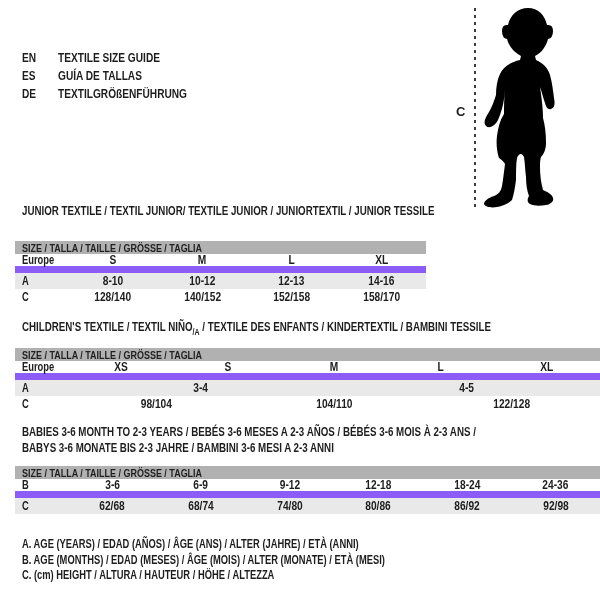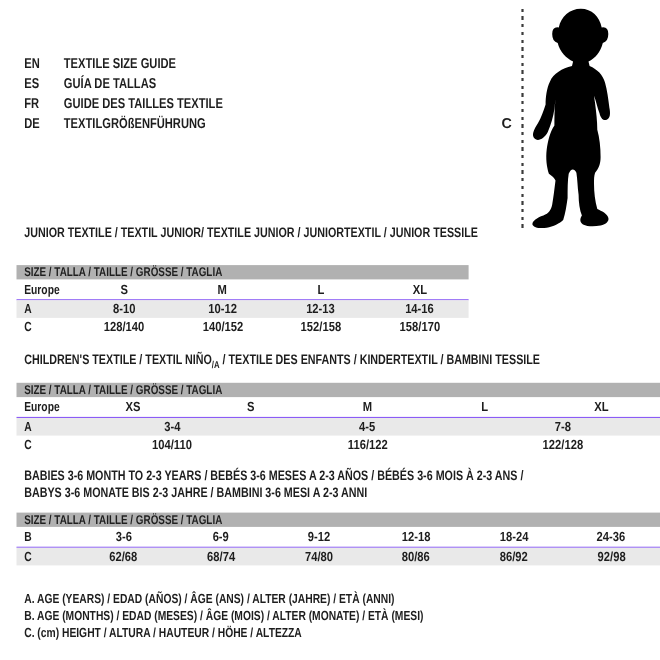--- a/index.html
+++ b/index.html
@@ -34,21 +34,21 @@
   
   .stable { position:absolute; left:15px; }
   .tbl-junior   { top:241px; width:411px; }
   .tbl-children { top:348px; width:585px; }
   .tbl-babies   { top:466px; width:585px; }
   .size-bar {
     height:13px; background:#b1b1b1; display:flex; align-items:center;
     padding-left:7px; box-sizing:border-box; font-size:11.5px; font-weight:700; color:#1f1f1f;text-align:right;
   }
   .trow { display:flex; align-items:center; height:16px; font-size:12px; font-weight:700; box-sizing:border-box; }
-  .trow.first { height:19px; border-bottom:1px solid #8b5cf6; }
+  .trow.first { height:19px; border-bottom:7px solid #8b5cf6; }
   .trow.shade { background:#e9e9e9; }
   .tlabel { width:53px; padding-left:7px; box-sizing:border-box; }
   .tcell { flex:1; text-align:center; }
 
   
   .legend { position:absolute; left:22px; top:537px; }
   .legend-line { line-height:15.5px; font-size:12px; font-weight:700; height:15.5px; }
 </style>
 </head>
 <body>
@@ -56,24 +56,20 @@
 <div class="canvas">
 
   <div class="lang-block">
     <div class="lang-row">
       <span class="lang-code"><span class="cx">EN</span></span>
       <span class="cx">TEXTILE SIZE GUIDE</span>
     </div>
     <div class="lang-row">
       <span class="lang-code"><span class="cx">ES</span></span>
       <span class="cx">GUÍA DE TALLAS</span>
-    </div>
-    <div class="lang-row">
-      <span class="lang-code"><span class="cx">FR</span></span>
-      <span class="cx">GUIDE DES TAILLES TEXTILE</span>
     </div>
     <div class="lang-row">
       <span class="lang-code"><span class="cx">DE</span></span>
       <span class="cx">TEXTILGRÖßENFÜHRUNG</span>
     </div>
   </div>
 
   <div class="height-line"></div>
   <span class="figure-label">C</span>
   <svg class="baby-svg" viewBox="0 0 160 220" aria-hidden="true">
@@ -144,26 +140,25 @@
       <div class="tcell"><span class="cxc">XS</span></div>
       <div class="tcell"><span class="cxc">S</span></div>
       <div class="tcell"><span class="cxc">M</span></div>
       <div class="tcell"><span class="cxc">L</span></div>
       <div class="tcell"><span class="cxc">XL</span></div>
     </div>
     <div class="trow shade">
       <div class="tlabel"><span class="cx">A</span></div>
       <div class="tcell"><span class="cxc">3-4</span></div>
       <div class="tcell"><span class="cxc">4-5</span></div>
-      <div class="tcell"><span class="cxc">7-8</span></div>
     </div>
     <div class="trow">
       <div class="tlabel"><span class="cx">C</span></div>
+      <div class="tcell"><span class="cxc">98/104</span></div>
       <div class="tcell"><span class="cxc">104/110</span></div>
-      <div class="tcell"><span class="cxc">116/122</span></div>
       <div class="tcell"><span class="cxc">122/128</span></div>
     </div>
   </div>
 
   <div class="section-title t-babies">
     <div><span class="cx">BABIES 3-6 MONTH TO 2-3 YEARS / BEBÉS 3-6 MESES A 2-3 AÑOS / BÉBÉS 3-6 MOIS À 2-3 ANS /</span></div>
     <div><span class="cx">BABYS 3-6 MONATE BIS 2-3 JAHRE / BAMBINI 3-6 MESI A 2-3 ANNI</span></div>
   </div>
   <div class="stable tbl-babies">
     <div class="size-bar">

